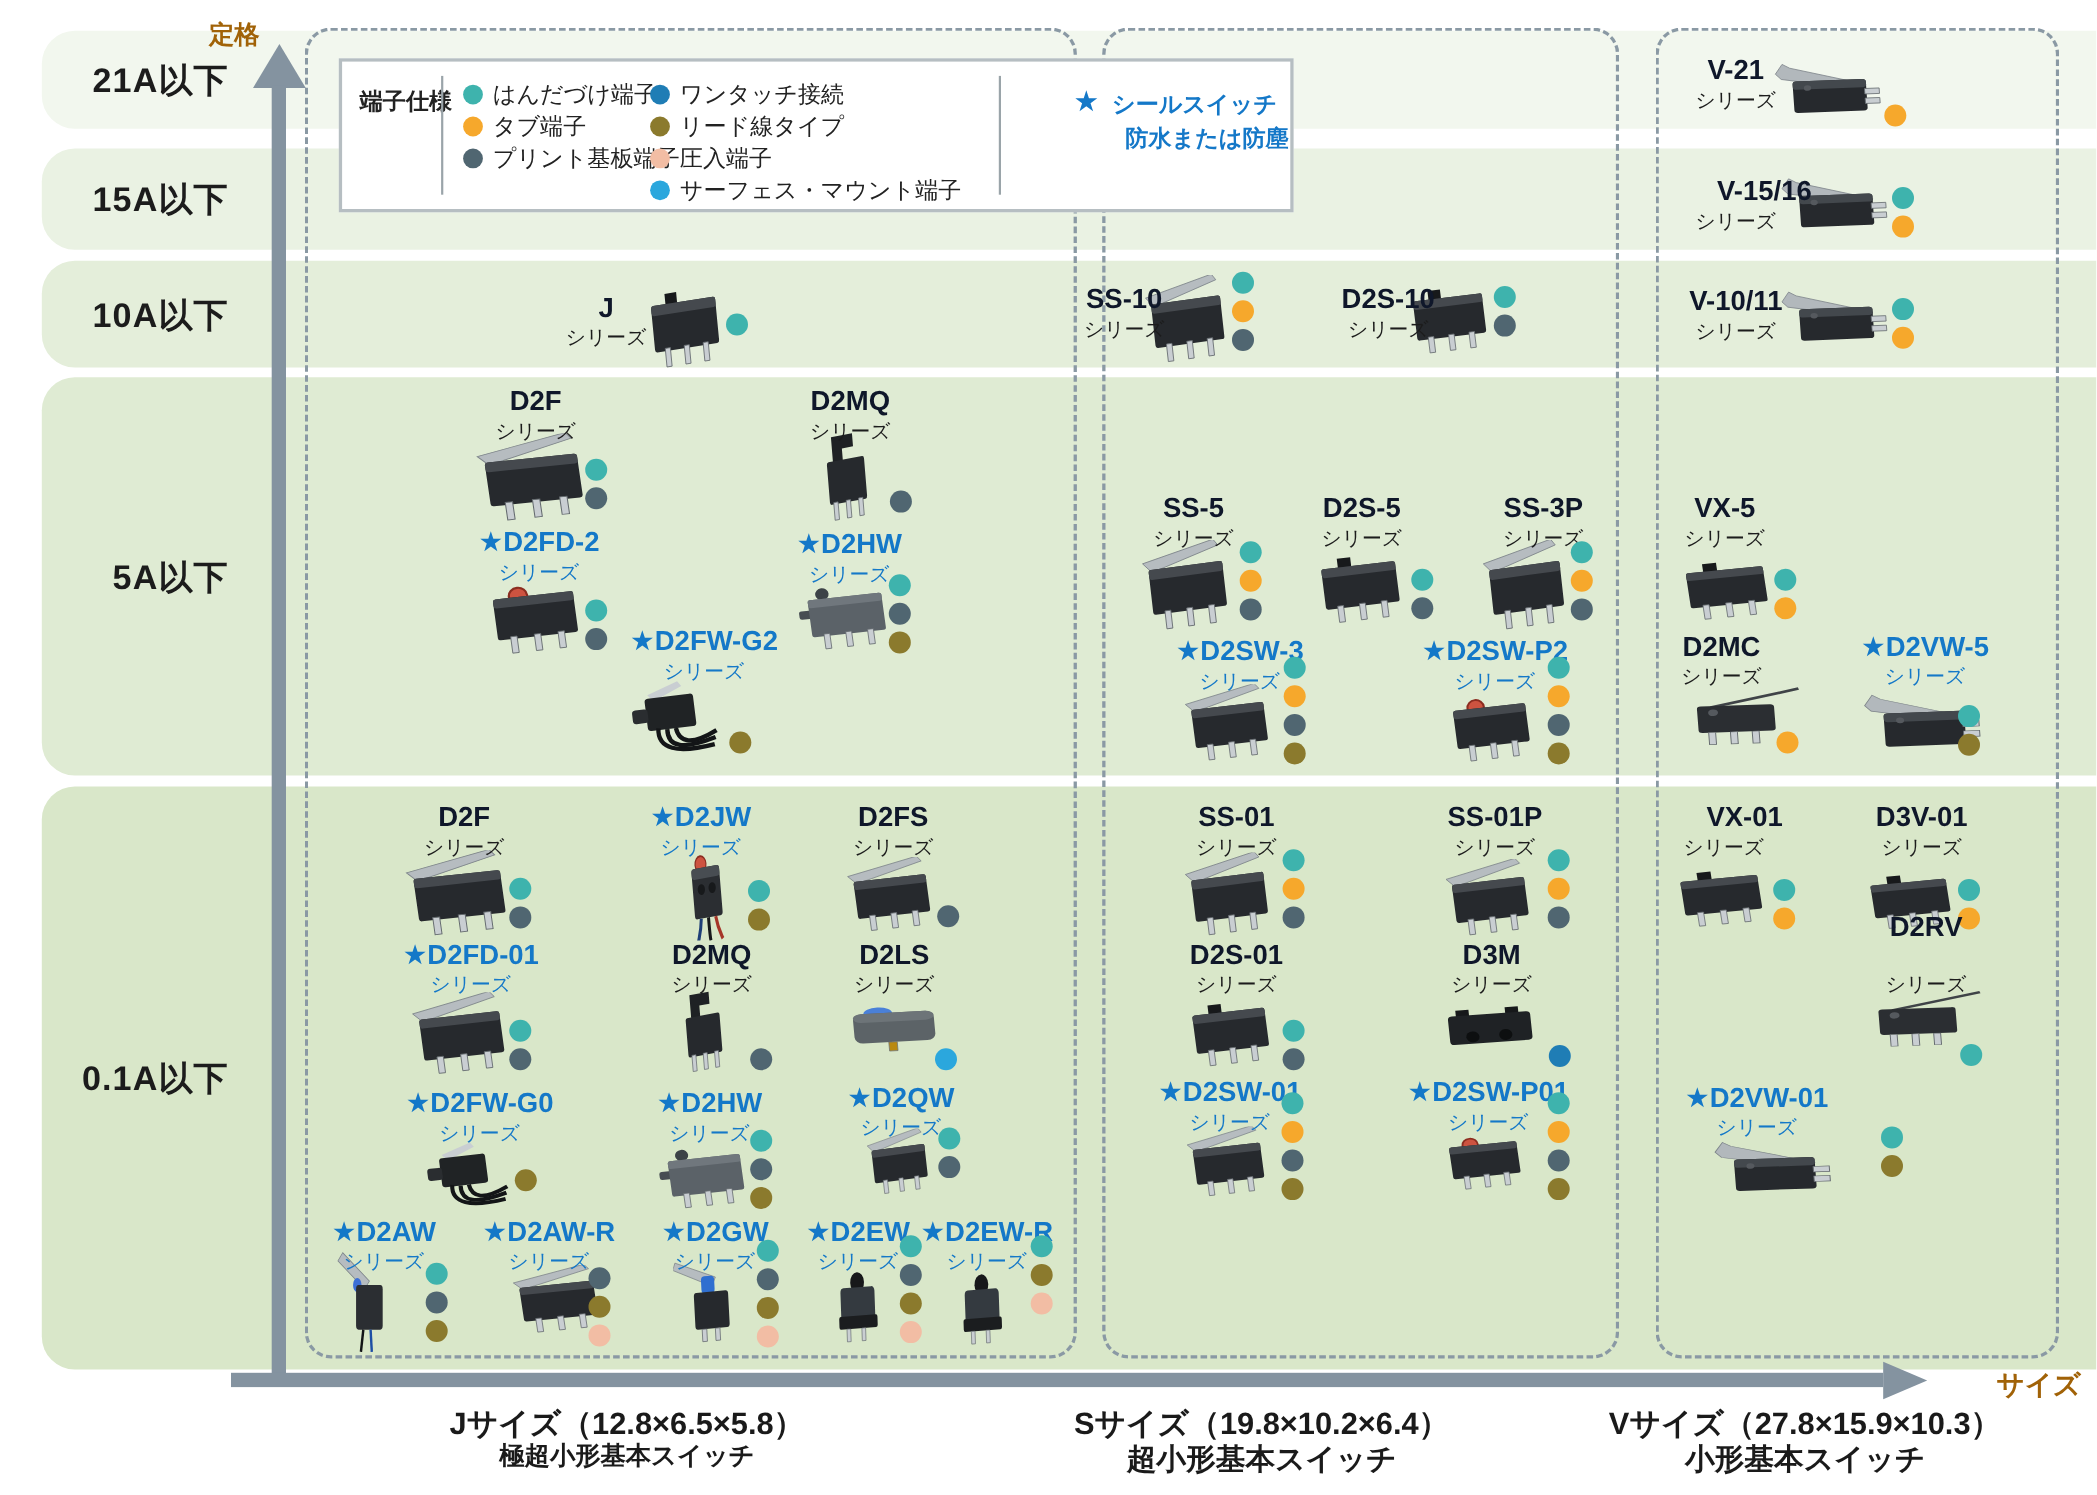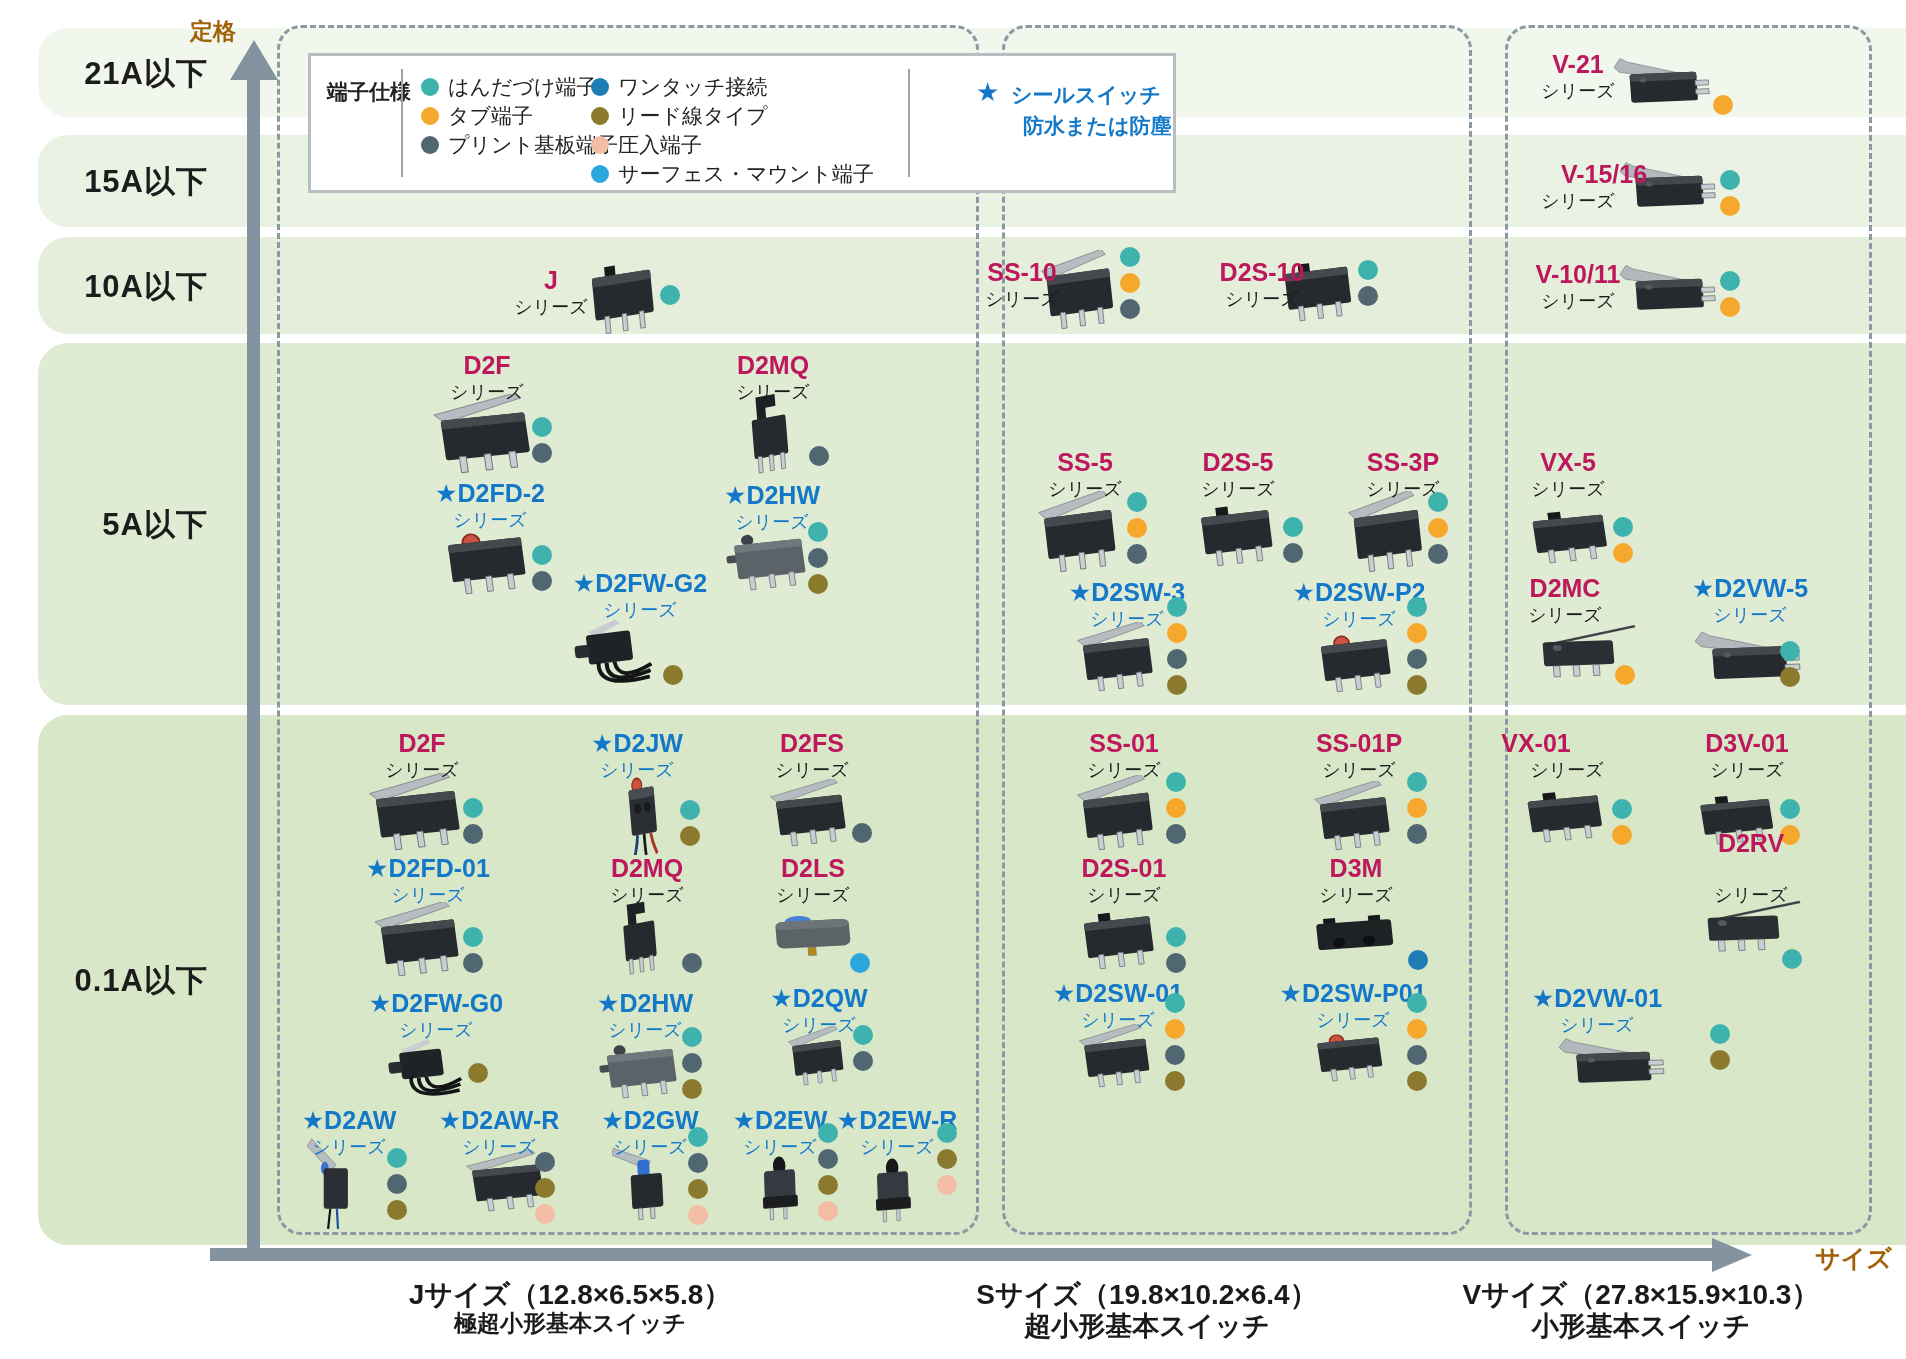--- a/index.html
+++ b/index.html
@@ -10,21 +10,21 @@
                 font-weight:bold;color:#1c1c1c;z-index:3;letter-spacing:1px;}
   .colbox{position:absolute;top:25px;height:1204px;border:3px dashed #8a99a4;border-radius:24px;z-index:2;}
   .vaxis-bar{position:absolute;left:247px;top:78px;width:13px;height:1180px;background:#8493a0;z-index:3;}
   .vaxis-head{position:absolute;left:230px;top:40px;width:0;height:0;z-index:3;
               border-left:24px solid transparent;border-right:24px solid transparent;border-bottom:40px solid #8493a0;}
   .haxis-bar{position:absolute;left:210px;top:1248px;width:1502px;height:13px;background:#8493a0;z-index:3;}
   .haxis-head{position:absolute;left:1712px;top:1238px;width:0;height:0;z-index:3;
               border-top:17px solid transparent;border-bottom:17px solid transparent;border-left:40px solid #8493a0;}
   .axis-label{position:absolute;font-size:24px;font-weight:600;color:#a16207;z-index:4;white-space:nowrap;}
   .p-name{position:absolute;transform:translateX(-50%);white-space:nowrap;font-size:25px;font-weight:bold;
-          color:#be185d;z-index:6;line-height:1;}
+          color:#0f172a;z-index:6;line-height:1;}
   .p-name.star{color:#1478c8;}
   .p-series{position:absolute;transform:translateX(-50%);white-space:nowrap;font-size:18px;color:#1c1c1c;z-index:6;line-height:1;}
   .p-series.star{color:#1478c8;}
   .dot{position:absolute;width:20px;height:20px;border-radius:50%;z-index:6;}
   .sw{position:absolute;z-index:5;}
   #legend-box{position:absolute;left:308px;top:53px;width:862px;height:134px;background:#fff;
               border:3px solid #b6bec2;z-index:10;}
   .lg-title{position:absolute;left:16px;top:22px;font-size:21px;color:#222;font-weight:600;}
   .lg-div{position:absolute;top:13px;height:108px;width:2px;background:#9aa4a9;}
   .lg-item{position:absolute;height:22px;line-height:22px;font-size:21px;color:#222;white-space:nowrap;}
@@ -703,21 +703,21 @@
             <rect x="22" y="34" width="80" height="12" rx="4" fill="#43484d"></rect>
             <g fill="#c9ced2" stroke="#666c70" stroke-width="1">
               <rect x="100" y="48" width="16" height="8"></rect>
               <rect x="100" y="62" width="16" height="8"></rect>
             </g>
             <circle cx="38" cy="44" r="4" fill="#55595e"></circle>
           </g>
         </svg></div>
       <div class="dot" style="left: 1780px; top: 641px; background: rgb(62, 179, 173);"></div>
       <div class="dot" style="left: 1780px; top: 667px; background: rgb(139, 122, 45);"></div>
-      <div class="p-name" style="left: 1536px; top: 731px;"><span>VX-01</span></div>
+      <div class="p-name" style="left: 1586px; top: 731px;"><span>VX-01</span></div>
       <div class="p-series" style="left: 1567px; top: 761px;">シリーズ</div>
       <div class="sw" style="left: 1517px; top: 781px; width: 96px; height: 62px;"><svg width="96" height="62" viewBox="0 0 120 100" preserveAspectRatio="none" xmlns="http://www.w3.org/2000/svg">
           <g transform="rotate(-7 60 55)">
             <rect x="36" y="17" width="16" height="13" fill="#17191b"></rect>
             <rect x="16" y="28" width="88" height="50" rx="3" fill="#26292d"></rect>
             <rect x="16" y="28" width="88" height="11" rx="3" fill="#45494e"></rect>
             <g fill="#c9ced2" stroke="#666c70" stroke-width="1">
               <rect x="30" y="75" width="7" height="20"></rect>
               <rect x="56" y="75" width="7" height="20"></rect>
               <rect x="82" y="75" width="7" height="20"></rect>

